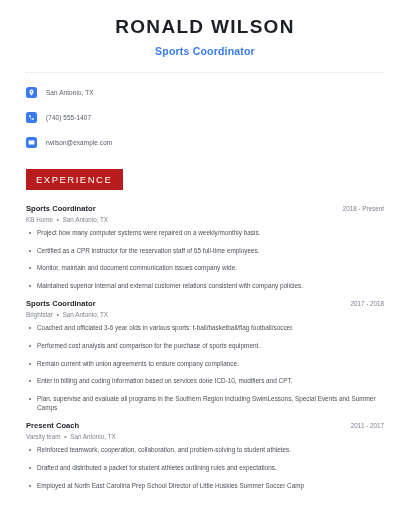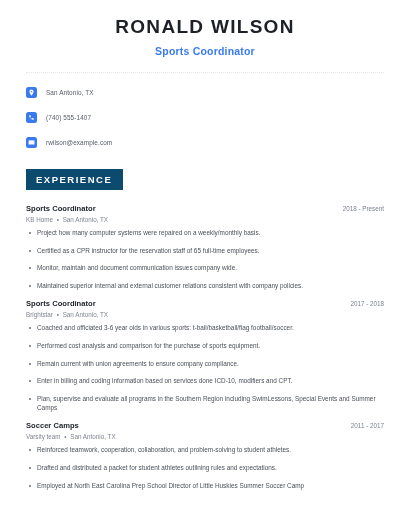--- a/index.html
+++ b/index.html
@@ -50,24 +50,24 @@
   .ctxt {
     margin-left: 9px;
     font-size: 6.4px;
     color: #555b66;
     letter-spacing: 0.1px;
   }
 
   
   .sec-head {
     display: inline-block;
-    background: #0c4a6e;
+    background: #b91c1c;
     color: #ffffff;
     font-size: 9.5px;
-    font-weight: bold;
+    font-weight: normal;
     letter-spacing: 1.5px;
     padding: 5px 11px 5px 10px;
   }
   .sec-exp { margin-top: 18px; }
   .sec-skl { margin-top: 19px; }
 
   
   .jobs { margin-top: 14px; }
   .job { margin-bottom: 3px; }
   .job-top { display: flex; align-items: baseline; justify-content: space-between; }
@@ -172,21 +172,21 @@
           <li>Coached and officiated 3-6 year olds in various sports: t-ball/basketball/flag football/soccer.</li>
           <li>Performed cost analysis and comparison for the purchase of sports equipment.</li>
           <li>Remain current with union agreements to ensure company compliance.</li>
           <li>Enter in billing and coding information based on services done ICD-10, modifiers and CPT.</li>
           <li>Plan, supervise and evaluate all programs in the Southern Region including SwimLessons, Special Events and Summer Camps</li>
         </ul>
       </div>
 
       <div class="job">
         <div class="job-top">
-          <span class="job-title">Soccer Camps</span>
+          <span class="job-title">Present Coach</span>
           <span class="job-date">2011 - 2017</span>
         </div>
         <div class="job-sub">
           <span>Varsity team</span>
           <span class="dot">•</span>
           <span>San Antonio, TX</span>
         </div>
         <ul class="blist">
           <li>Reinforced teamwork, cooperation, collaboration, and problem-solving to student athletes.</li>
           <li>Drafted and distributed a packet for student athletes outlining rules and expectations.</li>

